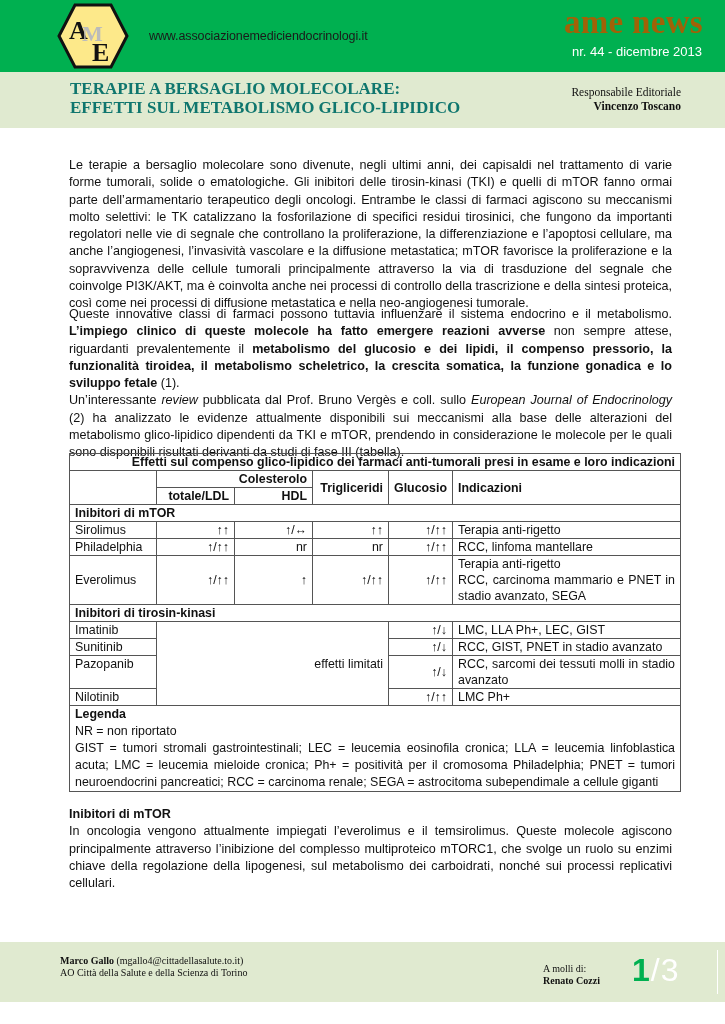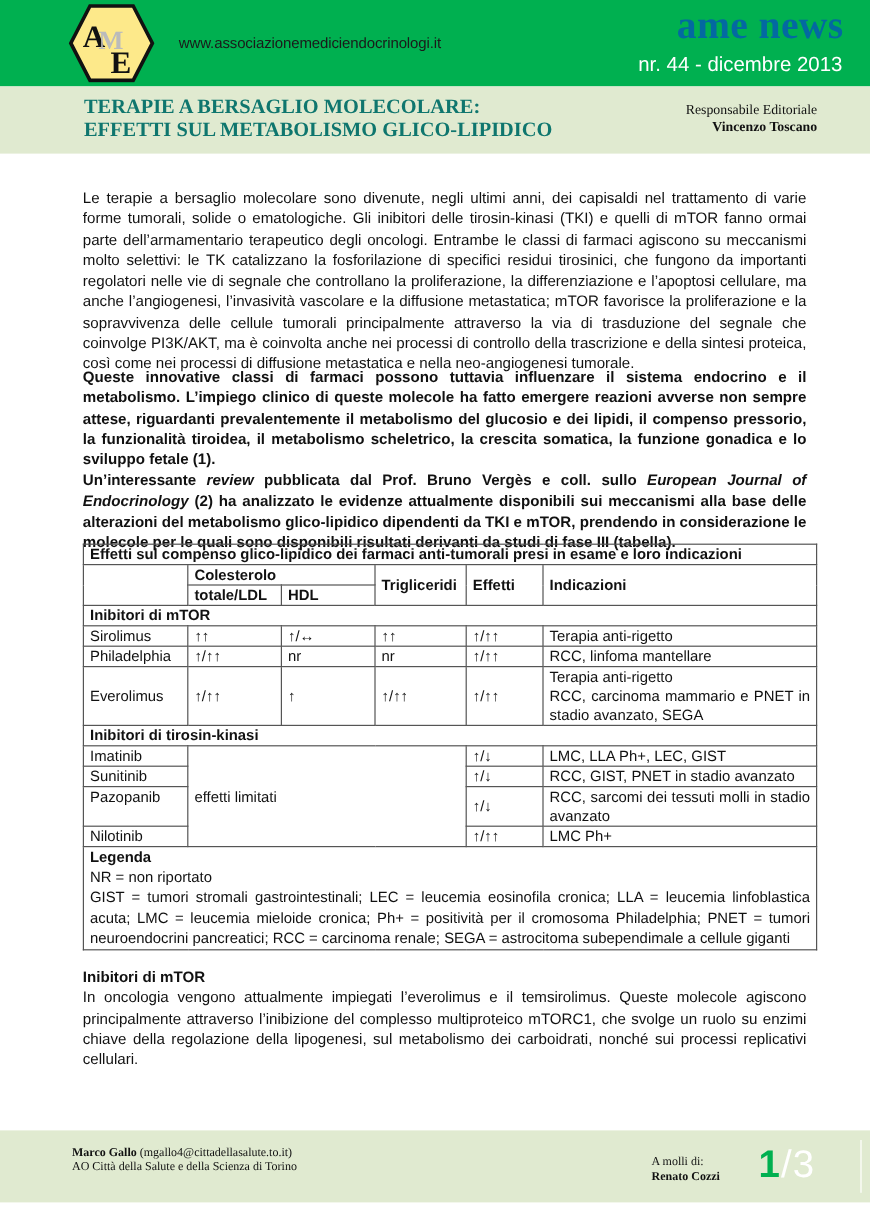--- a/index.html
+++ b/index.html
@@ -2,36 +2,36 @@
 <html><head>
 <meta charset="utf-8">
 <style>
   html, body { margin:0; padding:0; }
   body { width:725px; height:1024px; background:#ffffff; position:relative; overflow:hidden;
          font-family:"Liberation Sans", sans-serif; color:#111; }
   .header-band { position:absolute; left:0; top:0; width:725px; height:72px; background:#00b050; }
   .logo { position:absolute; left:57px; top:3px; width:72px; height:66px; }
   .site-url { position:absolute; left:149px; top:29px; font-size:12.5px; color:#1a1a1a; letter-spacing:-0.1px; }
   .brand { position:absolute; right:22px; top:4px; font-family:"Liberation Serif", serif; font-weight:bold;
-           font-size:33px; color:#0369a1; letter-spacing:0.3px; }
-  .issue { position:absolute; right:23px; top:44px; font-size:17px; color:#ffffff; }
+           font-size:33px; color:#a16207; letter-spacing:0.3px; }
+  .issue { position:absolute; right:23px; top:44px; font-size:13px; color:#ffffff; }
   .title-band { position:absolute; left:0; top:72px; width:725px; height:56px; background:#e0ead0; }
   .main-title { position:absolute; left:70px; top:79px; font-family:"Liberation Serif", serif; font-weight:bold;
                 font-size:17px; line-height:19px; color:#0f766e; }
   .editor { position:absolute; right:44px; top:85px; text-align:right; font-family:"Liberation Serif", serif;
             font-size:11.5px; line-height:14px; color:#111; }
   .editor b { font-weight:bold; }
   .body-text { position:absolute; left:69px; width:603px; font-size:12.6px; line-height:17.3px; text-align:justify; color:#111; }
   .body-text p { margin:0; }
   .p1 { top:157px; }
-  .p2 { top:306px;font-weight:bold; }
+  .p2 { top:306px; }
   table.effects { position:absolute; left:69px; top:453px; width:612px; border-collapse:collapse;
                   font-size:12.4px; color:#111; }
   table.effects td { border:1px solid #555; padding:0 5px; height:16px; line-height:16px; vertical-align:middle; }
-  table.effects .c { text-align:left; }
+  table.effects .c { text-align:right; }
   table.effects .b { font-weight:bold; }
   .col-label { width:76px; }
   .col-ldl { width:67px; }
   .col-hdl { width:67px; }
   .col-tri { width:65px; }
   .col-glu { width:53px; }
   .legend-cell { text-align:justify; line-height:17px !important; }
   .p3 { top:806px; }
   .footer-band { position:absolute; left:0; top:942px; width:725px; height:60px; background:#e0ead0; }
   .footer-author { position:absolute; left:60px; top:955px; font-family:"Liberation Serif", serif; font-size:10px; line-height:12px; color:#111; }
@@ -75,21 +75,21 @@
 
 <table class="effects">
   <tbody>
       <tr>
     <td colspan="6" class="c b">Effetti sul compenso glico-lipidico dei farmaci anti-tumorali presi in esame e loro indicazioni</td>
   </tr>
   <tr>
     <td rowspan="2" class="col-label"></td>
     <td colspan="2" class="c b">Colesterolo</td>
     <td rowspan="2" class="c b col-tri">Trigliceridi</td>
-    <td rowspan="2" class="c b col-glu">Effetti</td>
+    <td rowspan="2" class="c b col-glu">Glucosio</td>
     <td rowspan="2" class="b">Indicazioni</td>
   </tr>
   <tr>
     <td class="c b col-ldl">totale/LDL</td>
     <td class="c b col-hdl">HDL</td>
   </tr>
   <tr>
     <td colspan="6" class="b">Inibitori di mTOR</td>
   </tr>
   <tr>

